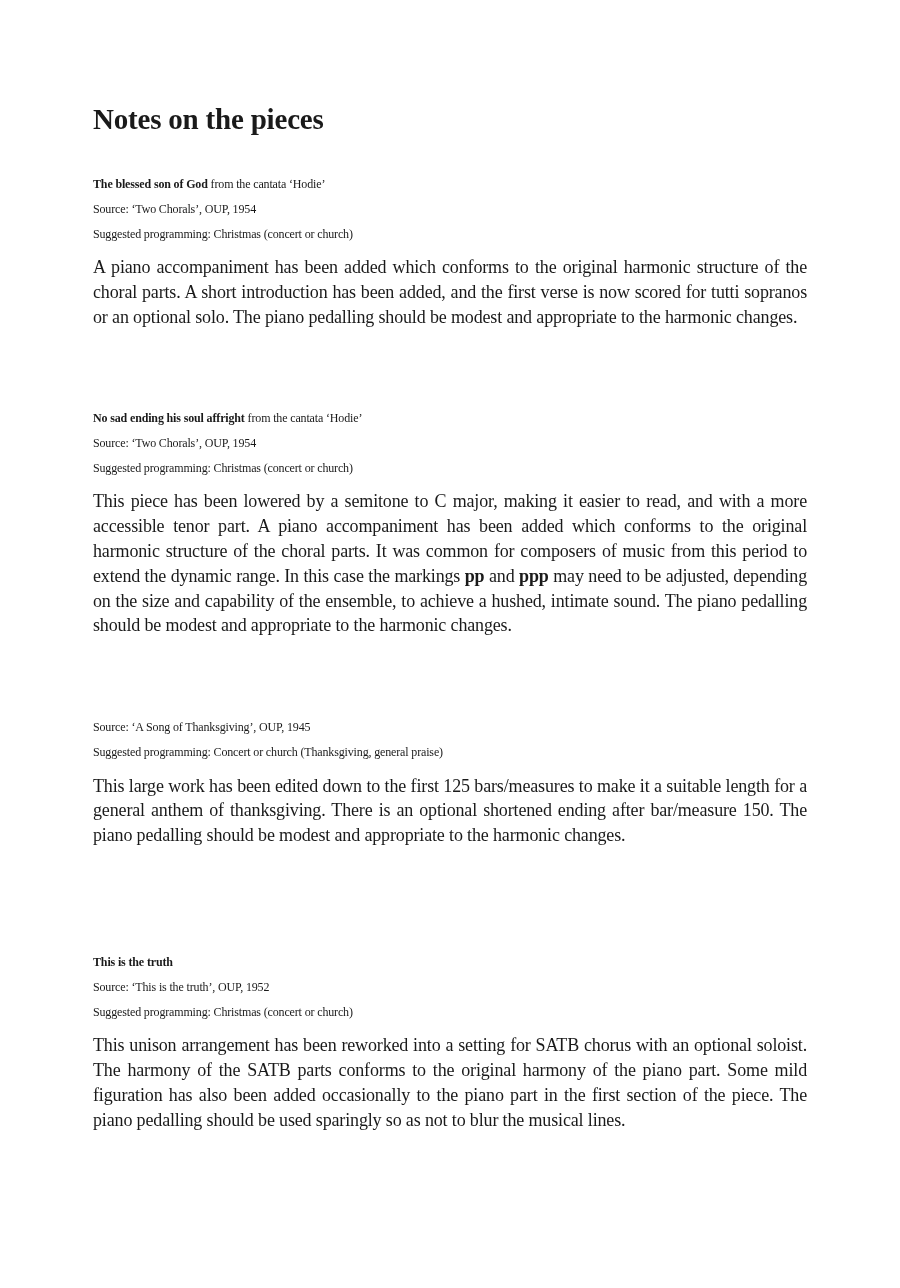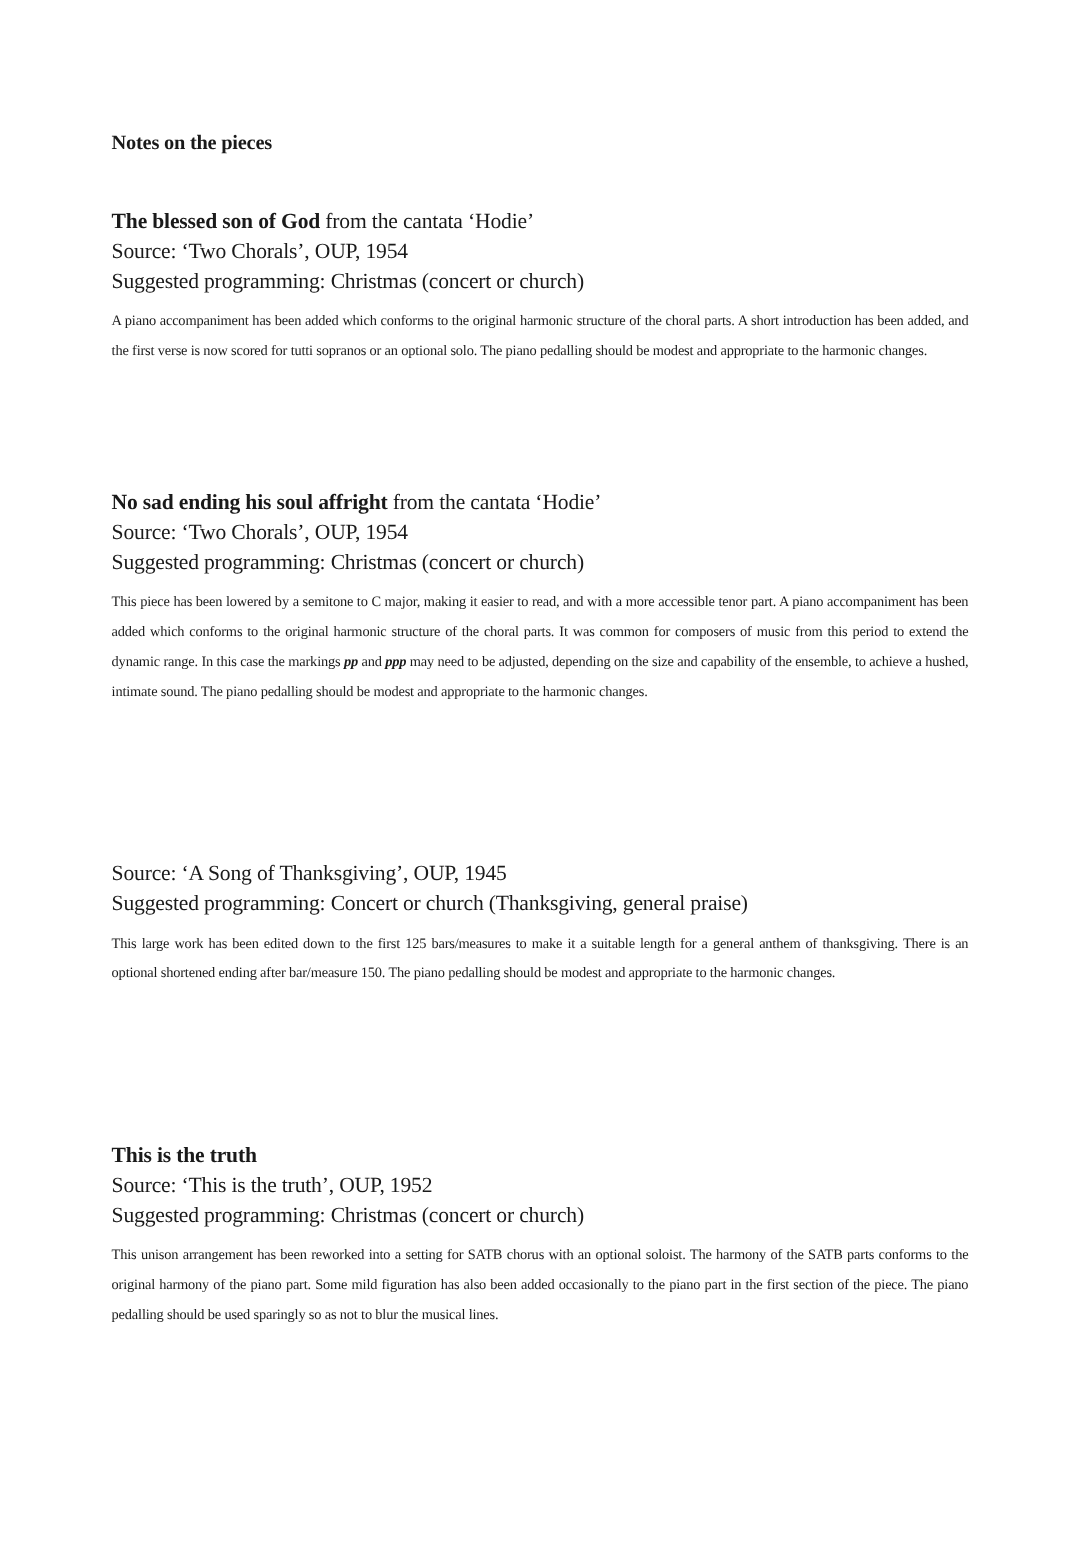--- a/index.html
+++ b/index.html
@@ -4,35 +4,35 @@
 <style>
   html, body { margin: 0; padding: 0; background: #ffffff; }
   body {
     width: 900px; height: 1288px; position: relative; overflow: hidden;
     font-family: "Liberation Serif", "DejaVu Serif", serif;
     color: #1a1a1a;
   }
   .page { position: absolute; left: 93px; top: 0; width: 714px; }
   .title {
     position: absolute; left: 0; top: 101px; margin: 0;
-    font-size: 17px; font-weight: bold; letter-spacing: -0.2px; line-height: 36px;
+    font-size: 29px; font-weight: bold; letter-spacing: -0.2px; line-height: 36px;
     white-space: nowrap;
   }
   .piece { position: absolute; left: 0; width: 714px; }
   .line {
-    font-size: 18px; line-height: 24.8px; white-space: nowrap; margin: 0;
+    font-size: 12px; line-height: 24.8px; white-space: nowrap; margin: 0;
     letter-spacing: -0.15px;
   }
   .heading b { font-weight: bold; }
   .source { }
   .body {
-    margin-top: 9px; font-size: 12px; line-height: 24.8px;
+    margin-top: 9px; font-size: 18px; line-height: 24.8px;
     text-align: justify; letter-spacing: -0.15px; word-spacing: 0px;
   }
-  .dyn { font-weight: bold; font-style: italic; }
+  .dyn { font-weight: bold; }
 </style>
 </head>
 <body>
 
 <div class="page">
   <h1 class="title">Notes on the pieces</h1>
 
   <section class="piece" style="top:172px;">
     <p class="line heading"><b>The blessed son of God</b><span> from the cantata ‘Hodie’</span></p>
     <p class="line source">Source: ‘Two Chorals’, OUP, 1954</p>

